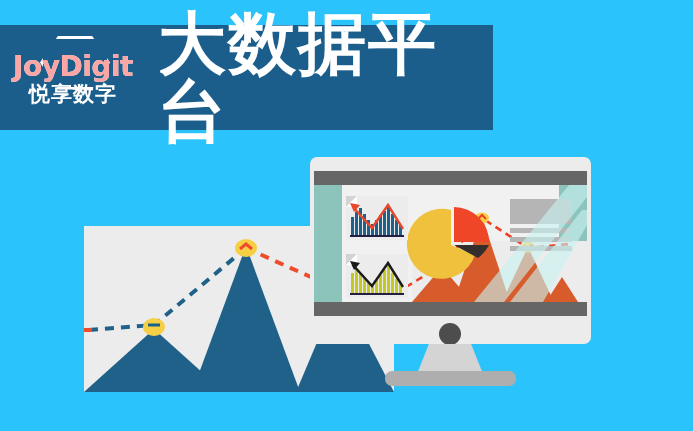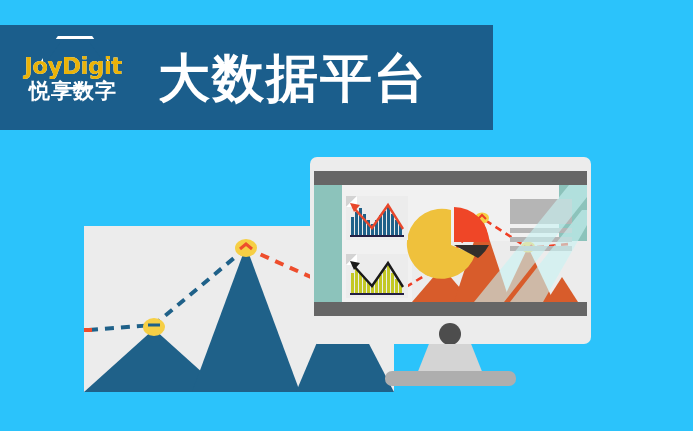--- a/index.html
+++ b/index.html
@@ -28,33 +28,33 @@
     clip-path:polygon(26% 0%,74% 0%,100% 50%,74% 100%,26% 100%,0% 50%);
     box-sizing:border-box;
   }
   .hexagon::after{
     content:"";position:absolute;left:3px;top:3px;right:3px;bottom:3px;
     background:#1b5e8c;
     clip-path:polygon(26% 0%,74% 0%,100% 50%,74% 100%,26% 100%,0% 50%);
   }
   .logo-wordmark{
     position:relative;z-index:3;
-    color:#eab308;font-weight:bold;font-size:23px;letter-spacing:-0.5px;
+    color:#fca5a5;font-weight:bold;font-size:28px;letter-spacing:-0.5px;
     font-family:"DejaVu Sans", sans-serif;
     margin-top:2px;line-height:1;
     text-shadow:0 0 0 #fff;
   }
   .logo-sub{
     position:relative;z-index:3;
     color:#ffffff;font-weight:bold;font-size:21px;letter-spacing:1px;
     margin-top:3px;line-height:1;
     font-family:"DejaVu Sans", sans-serif;
   }
   .banner-title{
-    color:#ffffff;font-weight:bold;font-size:52px;letter-spacing:2px;
+    color:#ffffff;font-weight:bold;font-size:68px;letter-spacing:2px;
     margin-left:26px;line-height:1;
     font-family:"DejaVu Sans", sans-serif;
   }
 
   
   .back-panel{
     position:absolute;left:84px;top:226px;width:310px;height:166px;
     background:#ececec;
   }
   .back-panel svg{display:block;}

